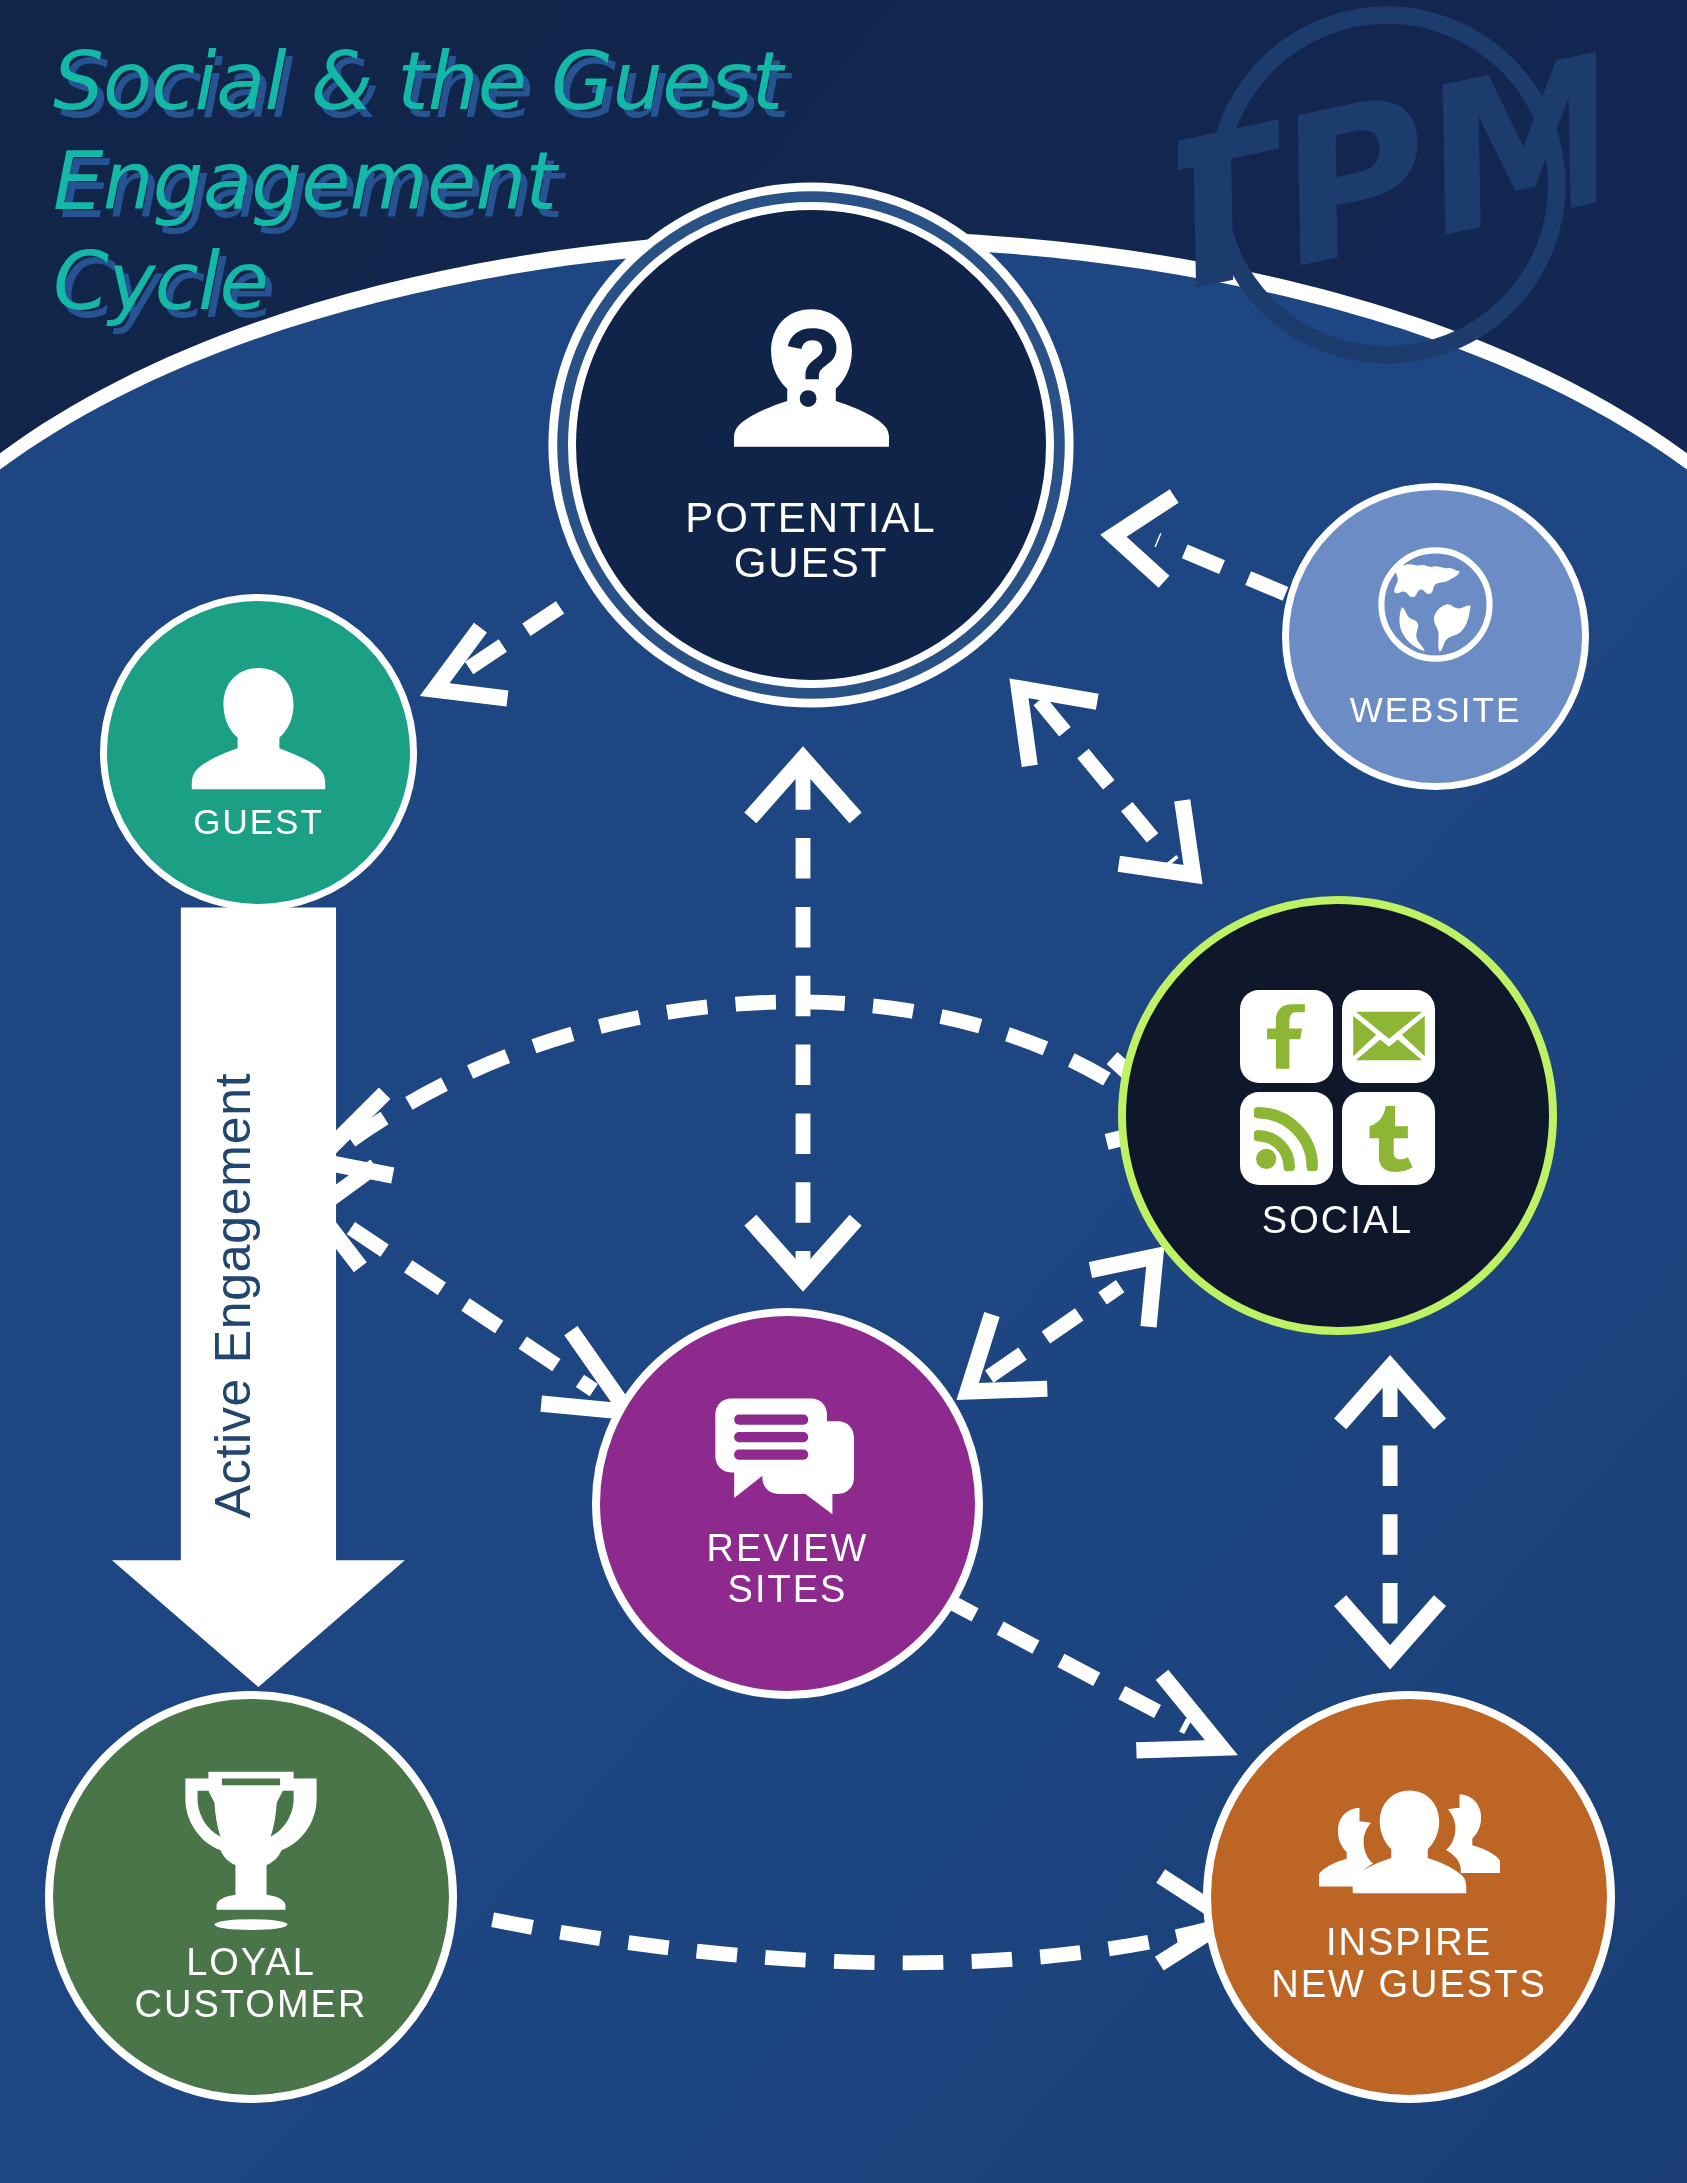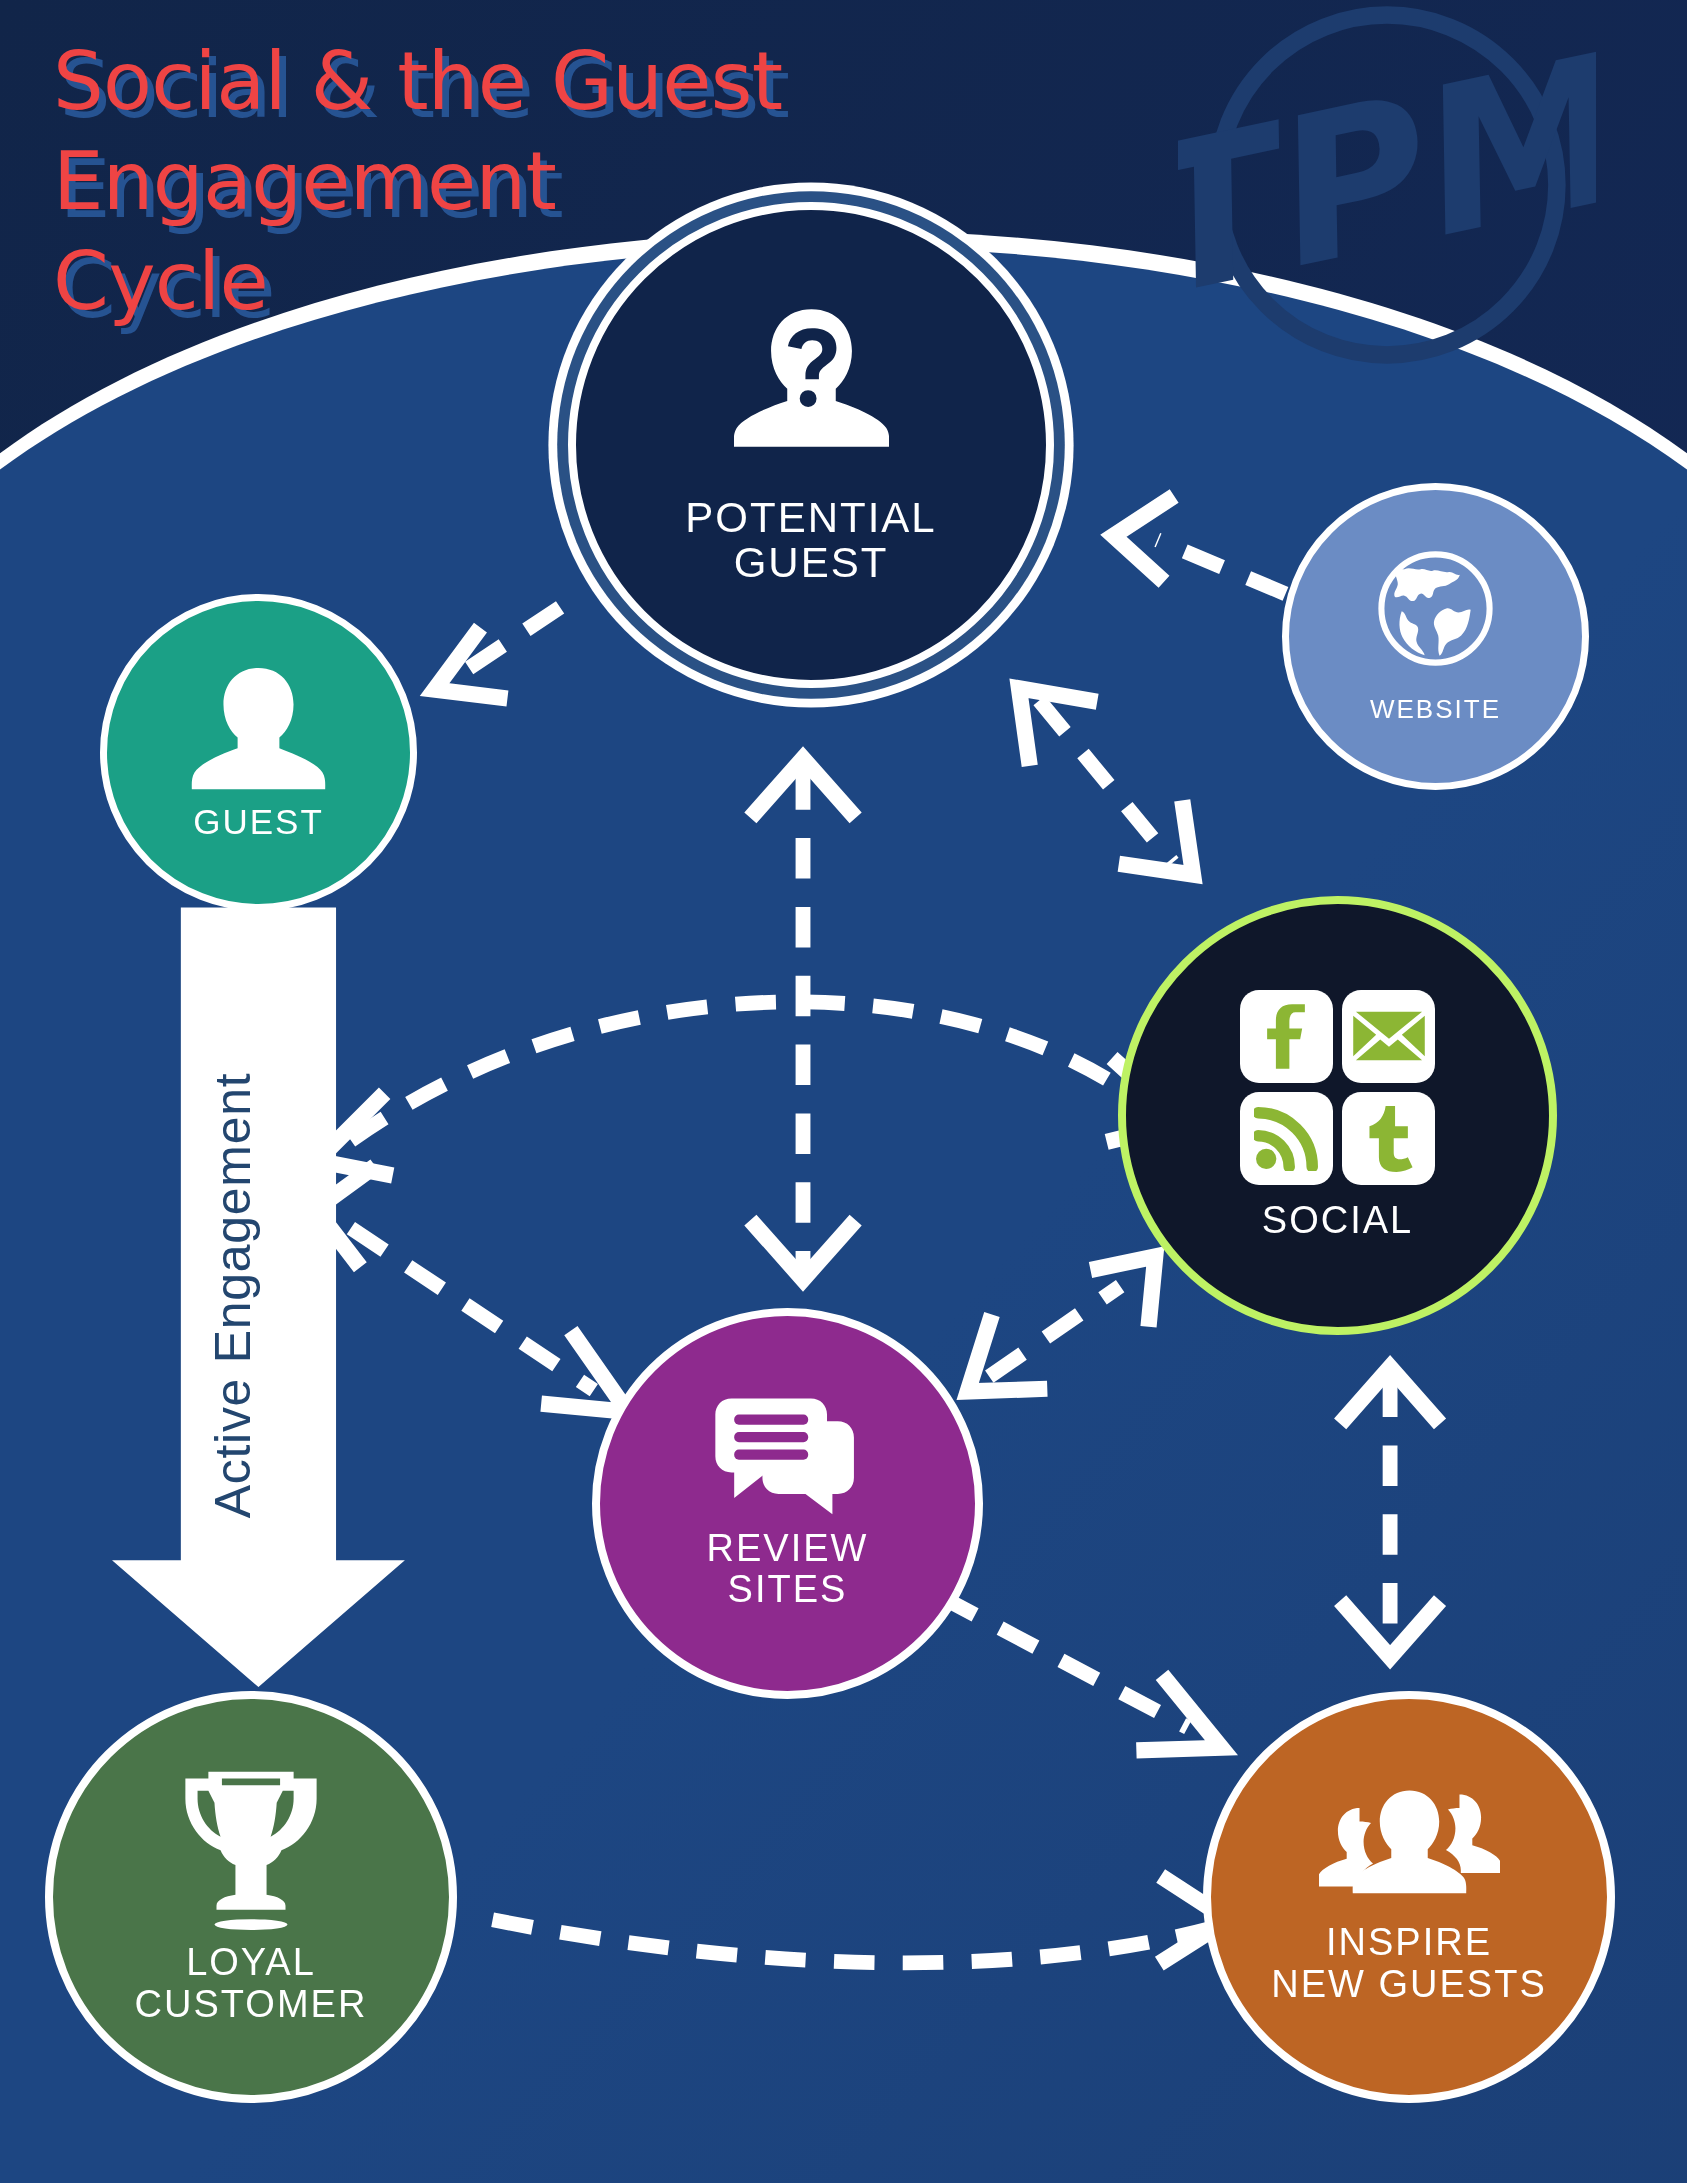--- a/index.html
+++ b/index.html
@@ -29,22 +29,23 @@
   }
 
   
   .title {
     position: absolute;
     left: 53px;
     top: 32px;
     width: 776px;
     font-size: 80px;
     line-height: 1.25;
+    font-style: italic;
     font-weight: 400;
-    color: #ef4444;
+    color: #14b8a6;
     letter-spacing: -0.7px;
     text-shadow: 6.7px 8px 0 rgba(40,85,150,0.95);
     font-family: "DejaVu Sans", sans-serif;
     white-space: pre-line;
   }
 
   
   .node {
     position: absolute;
     border-radius: 50%;
@@ -79,21 +80,21 @@
     gap: 36px;
   }
   #node-potential .label { font-size: 42px; margin-top: 12px; }
 
   #node-website {
     left: 1282px; top: 483px;
     width: 307px; height: 307px;
     background: #6b8cc4;
     border: 7.4px solid #ffffff;
   }
-  #node-website .label { font-size: 26px; margin-top: 27px; }
+  #node-website .label { font-size: 35px; margin-top: 27px; }
 
   #node-guest {
     left: 100px; top: 594px;
     width: 317px; height: 317px;
     background: #1ba086;
     border: 7.4px solid #ffffff;
   }
   #node-guest .label { font-size: 35px; margin-top: 10.8px; }
 
   #node-social {

